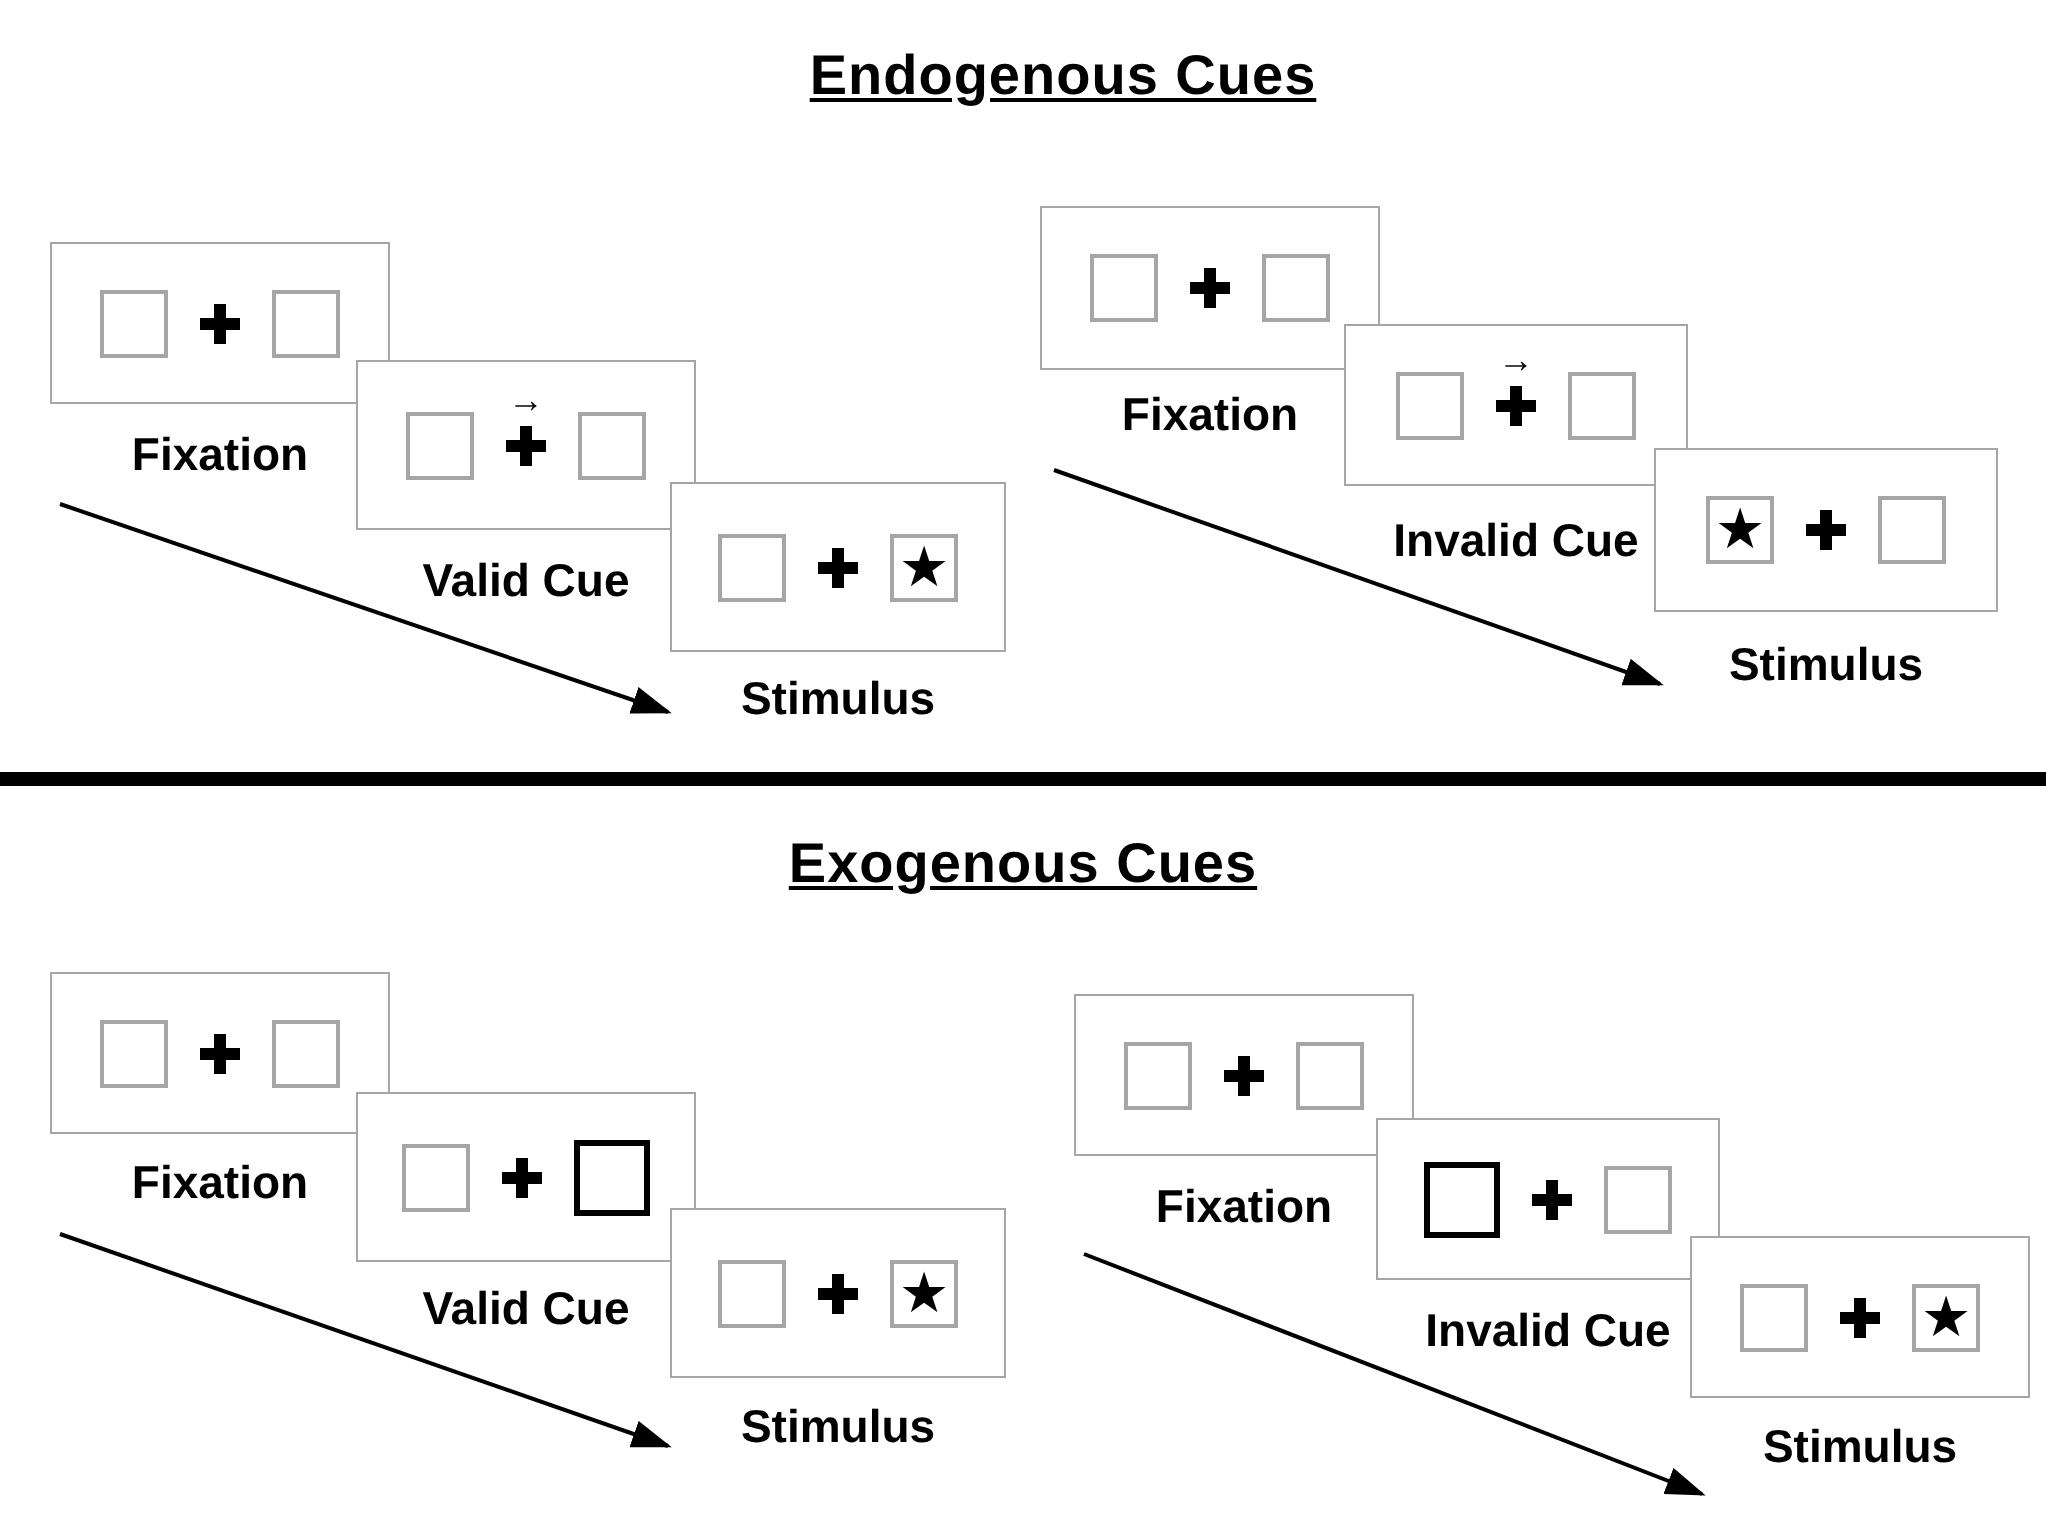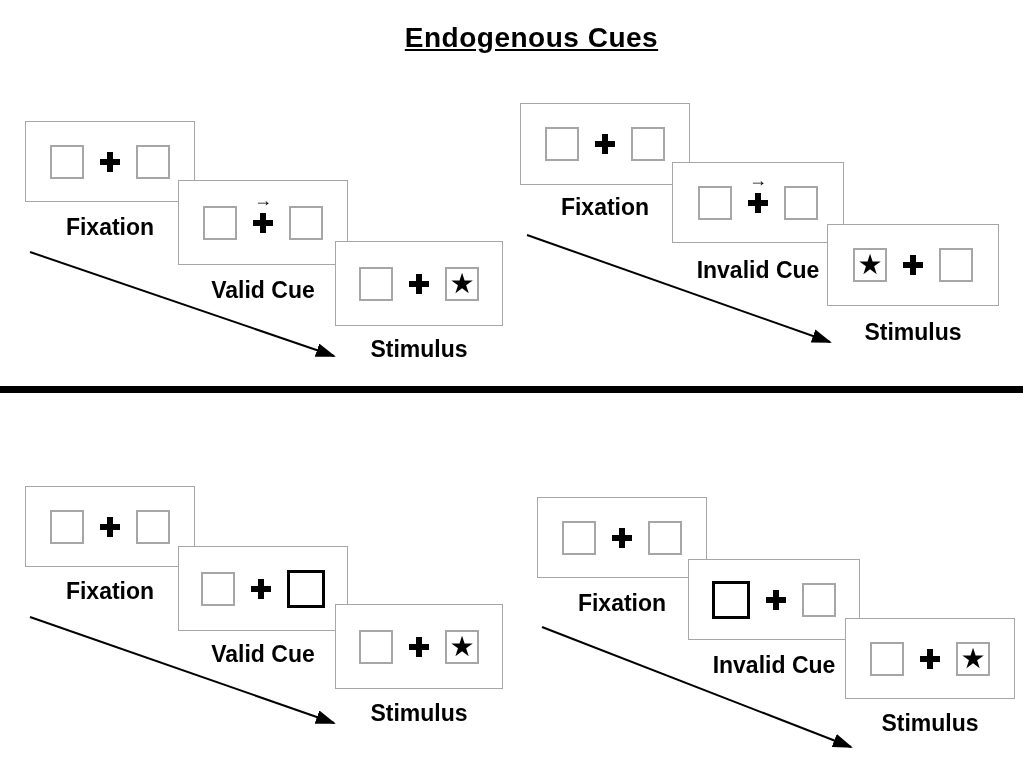--- a/index.html
+++ b/index.html
@@ -110,20 +110,21 @@
     <defs>
         <marker id="ah1" markerWidth="10" markerHeight="7" refX="9" refY="3.5" orient="auto">
           <path d="M0,0 L10,3.5 L0,7 Z" fill="#000"></path>
         </marker>
       </defs>
     <line x1="7" y1="7" x2="310" y2="114" stroke="#000" stroke-width="2" marker-end="url(#ah1)"></line>
   </svg>
 
   <div class="divider" style="top:386px;"></div>
 
+  <div class="section-title" style="top:416px;">Exogenous Cues</div>
 
   <div class="panel" style="left:25px;top:486px;width:170px;height:81px;z-index:1">
     <div class="box"></div>
     <div class="plus-wrap"></div>
     <div class="box"></div>
   </div>
   <div class="panel-label" style="left:25px;top:578px;width:170px;">Fixation</div>
 
   <div class="panel" style="left:178px;top:546px;width:170px;height:85px;z-index:2">
     <div class="box"></div>

